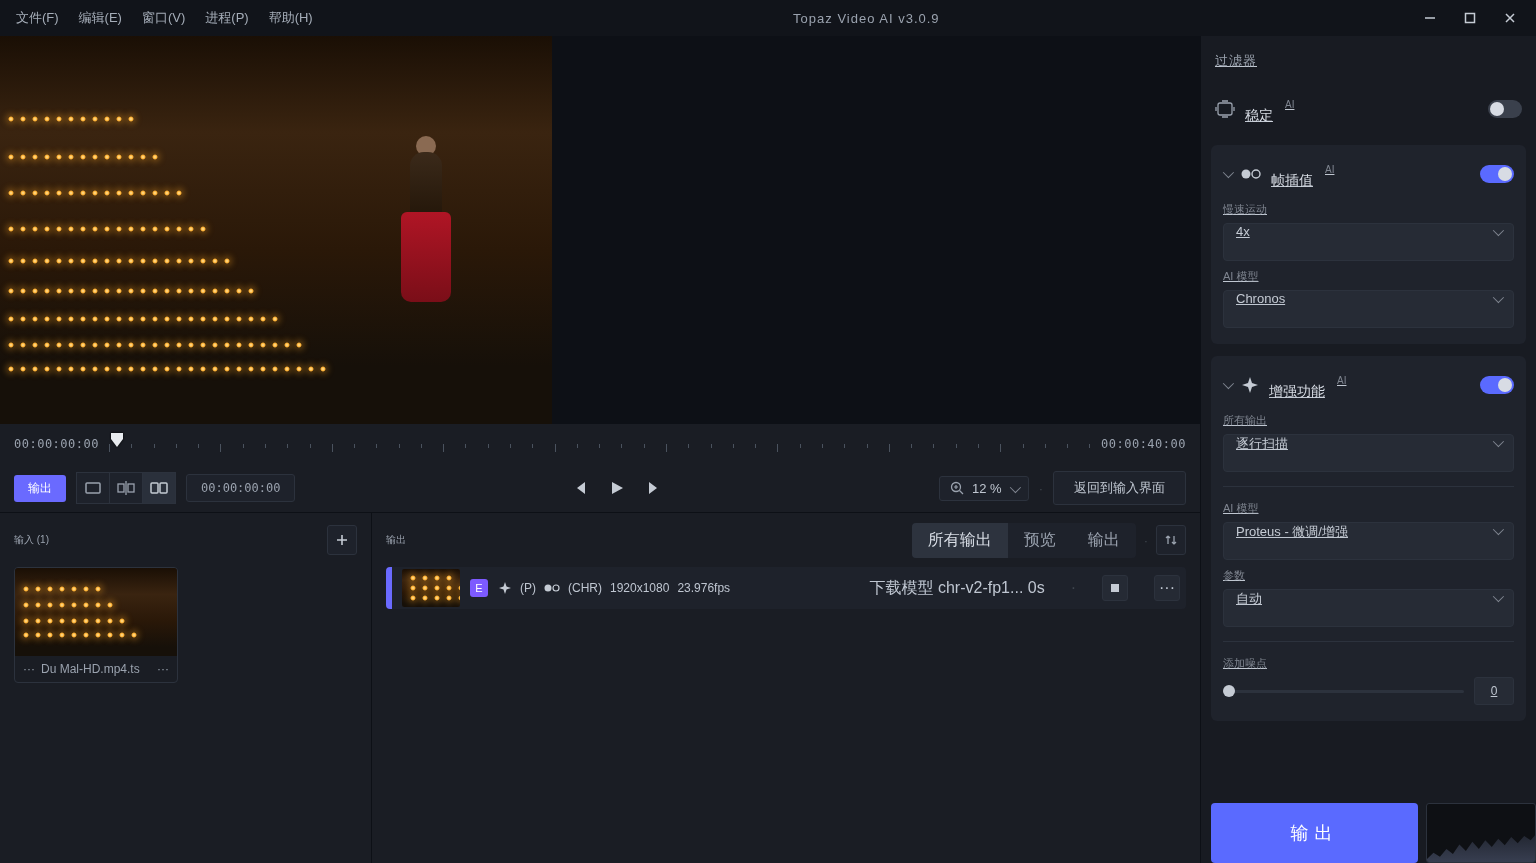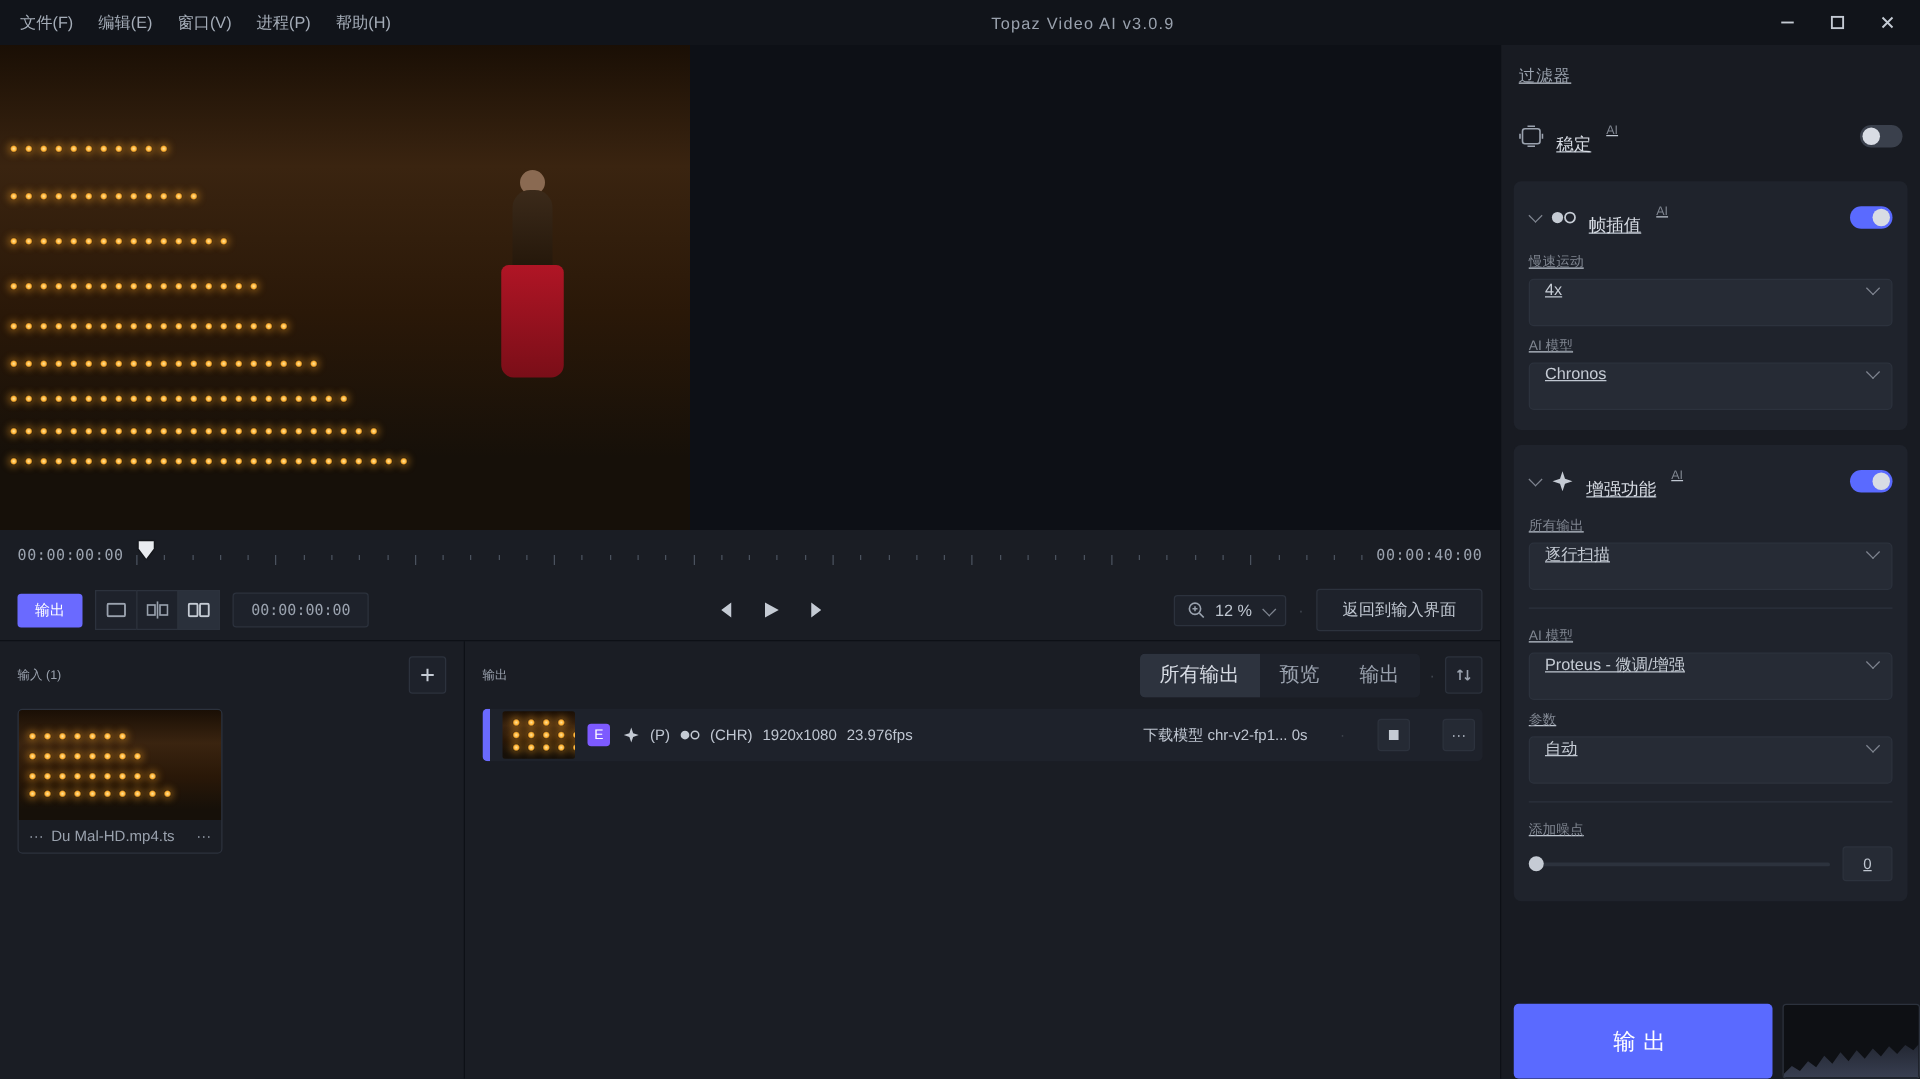--- a/index.html
+++ b/index.html
@@ -71,21 +71,21 @@
 
 .thumb-card { margin:0 14px; border:1px solid #2c323d; border-radius:4px; overflow:hidden; width:164px; }
 .thumb-img { height:88px; background:linear-gradient(180deg,#1a0f05 0%,#3a2410 30%,#2a1808 60%,#161009 90%); position:relative; overflow:hidden; }
 .thumb-name-row { display:flex; align-items:center; padding:6px 8px; gap:6px; font-size:12px; color:#9aa2ae; }
 
 .out-row { margin:0 14px; height:42px; background:#1e222b; border-radius:4px; display:flex; align-items:center; gap:10px; padding-right:6px; overflow:hidden; }
 .out-stripe { width:6px; height:100%; background:#6a6aff; }
 .out-thumb { width:58px; height:38px; background:linear-gradient(180deg,#1a0f05 0%,#3a2410 30%,#2a1808 60%,#161009 90%); position:relative; overflow:hidden; border-radius:2px; }
 .e-badge { width:18px; height:18px; background:#7d5aff; border-radius:3px; display:flex; align-items:center; justify-content:center; font-size:11px; color:#fff; }
 .out-meta { display:flex; gap:8px; align-items:center; font-size:12px; color:#bfc6d1; font-family:monospace; }
-.out-status { margin-left:auto; display:flex; gap:26px; align-items:center; font-size:12px; color:#bfc6d1; font-family:monospace; }
+.out-status { margin-left:auto; display:flex; gap:26px; align-items:center; font-size:16px; color:#bfc6d1; font-family:monospace; }
 .small-btn { width:26px; height:26px; border:1px solid #2c323d; border-radius:3px; background:#252a34; display:flex; align-items:center; justify-content:center; cursor:pointer; }
 
 
 .side-head { padding:16px 14px 8px; font-size:13px; color:#9aa2ae; letter-spacing:1px; }
 .filter-row { display:flex; align-items:center; padding:14px 14px; gap:10px; }
 .filter-label { font-size:14px; color:#d8dde5;margin-top:15px; }
 .ai-sup { font-size:10px; color:#7f8590; margin-left:2px; transform:translateY(-4px); display:inline-block; }
 .toggle { width:34px; height:18px; background:#3a404c; border-radius:9px; position:relative; cursor:pointer; margin-left:auto; }
 .toggle.on { background:#5a6aff; }
 .toggle-knob { position:absolute; width:14px; height:14px; background:#d8dce4; border-radius:50%; top:2px; left:2px; }

